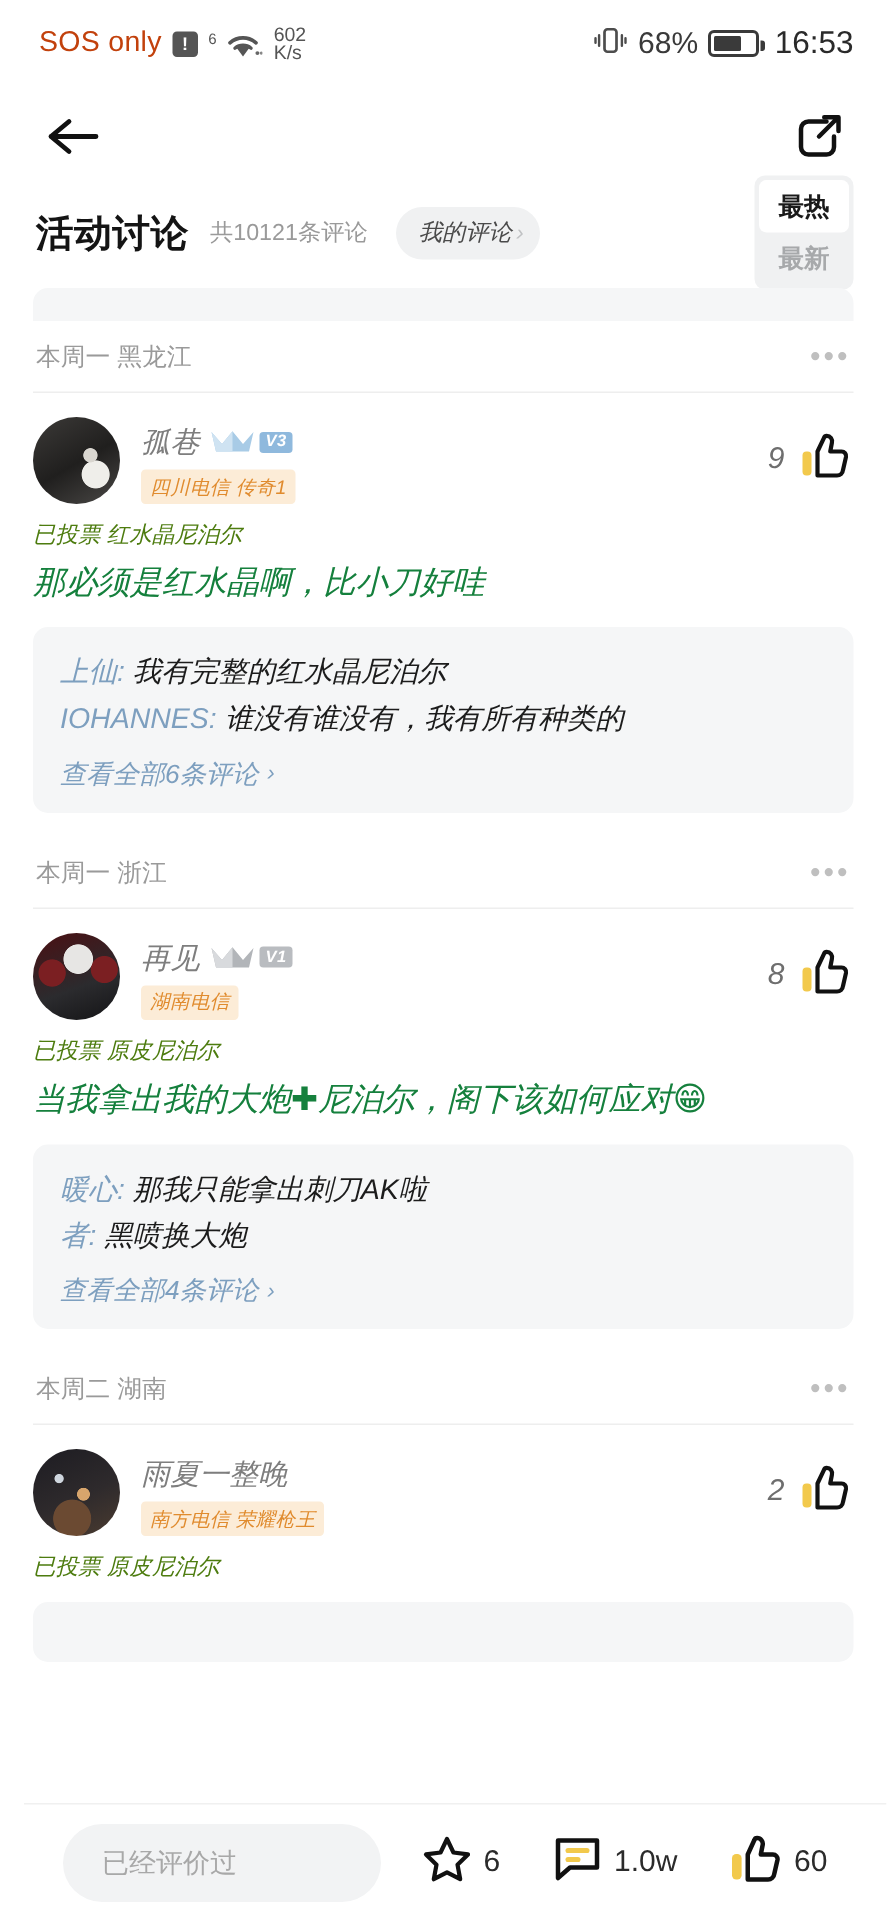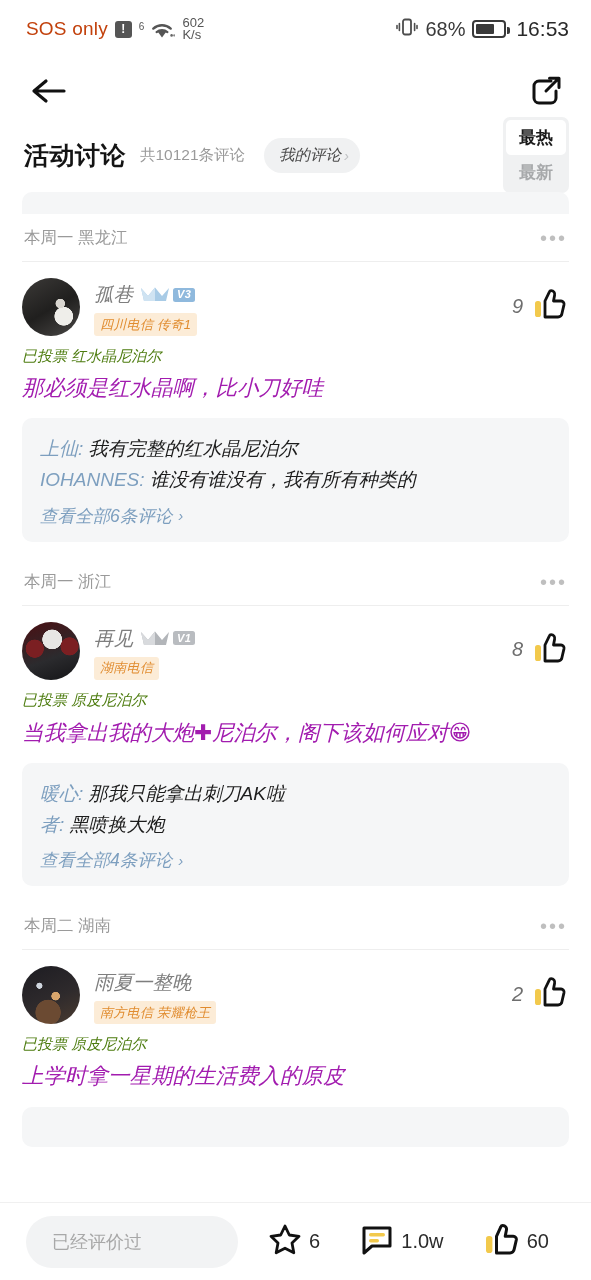--- a/index.html
+++ b/index.html
@@ -143,21 +143,21 @@
     letter-spacing:.3px;
   }
   .likebox{
     display:flex; align-items:center; gap:10px;
     padding-top:10px; padding-right:2px;
   }
   .likecount{ font-size:20px; color:#6e6e6e; }
 
   .voted{ font-size:15px; color:#4d7c0f; margin:11px 0 0 0; }
   .c-body{
-    font-size:21.5px; color:#a21caf; line-height:1.45;
+    font-size:21.5px; color:#15803d; line-height:1.45;
     margin-top:7px; word-break:break-word;
   }
   .emoji{ font-size:22px; }
   .plusicon{ font-weight:bold; }
 
   .replies{
     background:#f5f6f7; border-radius:10px;
     padding:16px 18px 14px 18px;
     margin-top:14px;
   }
@@ -168,21 +168,21 @@
   .rname{ color:#7d9fbf; }
   .viewall{
     font-size:17.5px; color:#7d9fbf;
     margin-top:8px; display:flex; align-items:center; gap:6px;
   }
   .viewall .chev{ font-size:15px; }
   .spacer-b{ height:16px; }
 
   
   .bottombar{
-    position:absolute; left:0; right:0; bottom:0;
+    position:absolute; left:16px; right:0; bottom:0;
     height:78px; background:#ffffff;
     display:flex; align-items:center;
     padding:0 22px 0 26px; gap:0;
     border-top:1px solid #f0f0f0;
   }
   .cmt-input{
     flex:0 0 212px; height:52px;
     background:#f2f3f4; border-radius:26px;
     display:flex; align-items:center; padding:0 26px;
     font-size:18px; color:#a8a8a8;
@@ -399,21 +399,20 @@
         <span>
           <svg width="34" height="32" viewBox="0 0 34 32">
             <rect x="2" y="13" width="6" height="16" rx="2.6" fill="#f2c94c"></rect>
             <path d="M12 29 H25 A4 4 0 0 0 29 25.3 L31 16.6 A3 3 0 0 0 28 13 H20.5 L21.6 7.2
                      A3.6 3.6 0 0 0 18.1 2.6 A1.8 1.8 0 0 0 16.4 3.8 L12 13 Z" stroke="#111" stroke-width="2.8" fill="none" stroke-linejoin="round"></path>
           </svg>
         </span>
       </div>
     </div>
     <div class="voted">已投票 原皮尼泊尔</div>
-    <div class="c-body">上学时拿一星期的生活费入的原皮</div>
     <div class="replies" style="height:40px;overflow:hidden;"></div>
   </div>
 
 </div>
 
 <div class="bottombar">
   <div class="cmt-input">
     <span>已经评价过</span>
   </div>
   <div class="actions">

